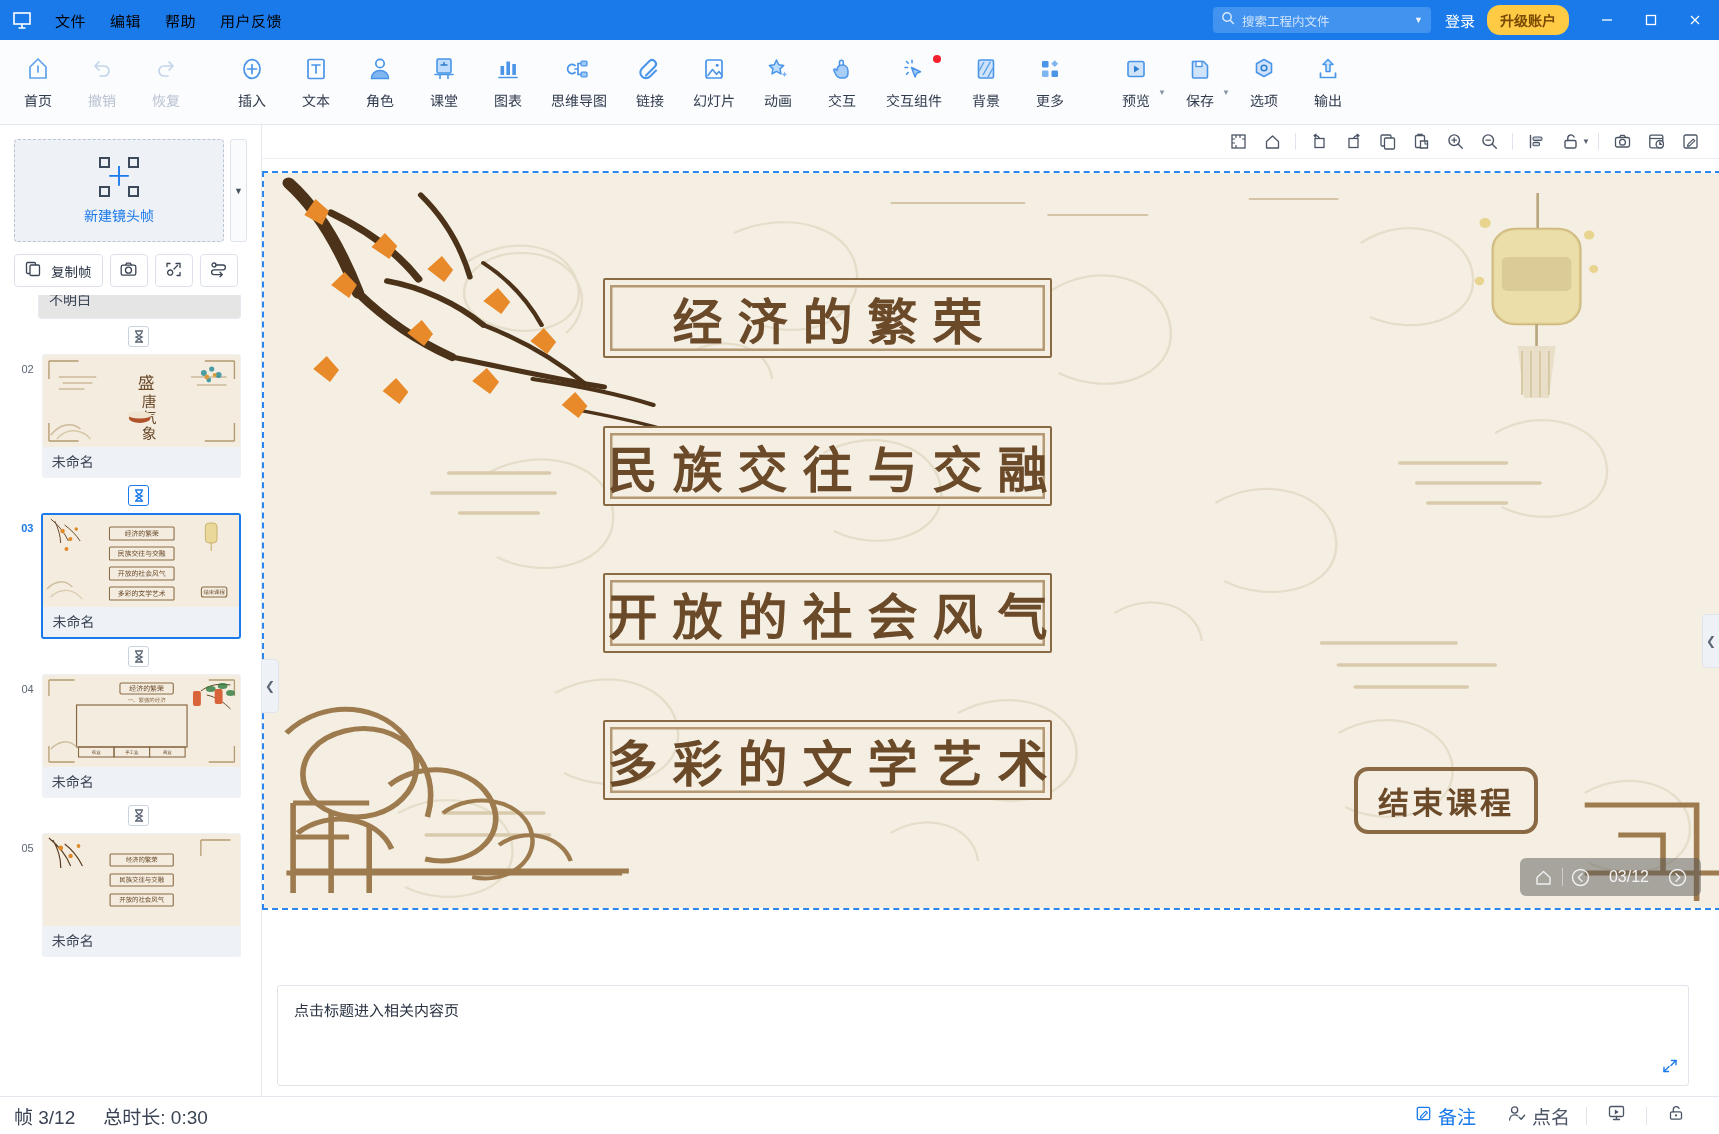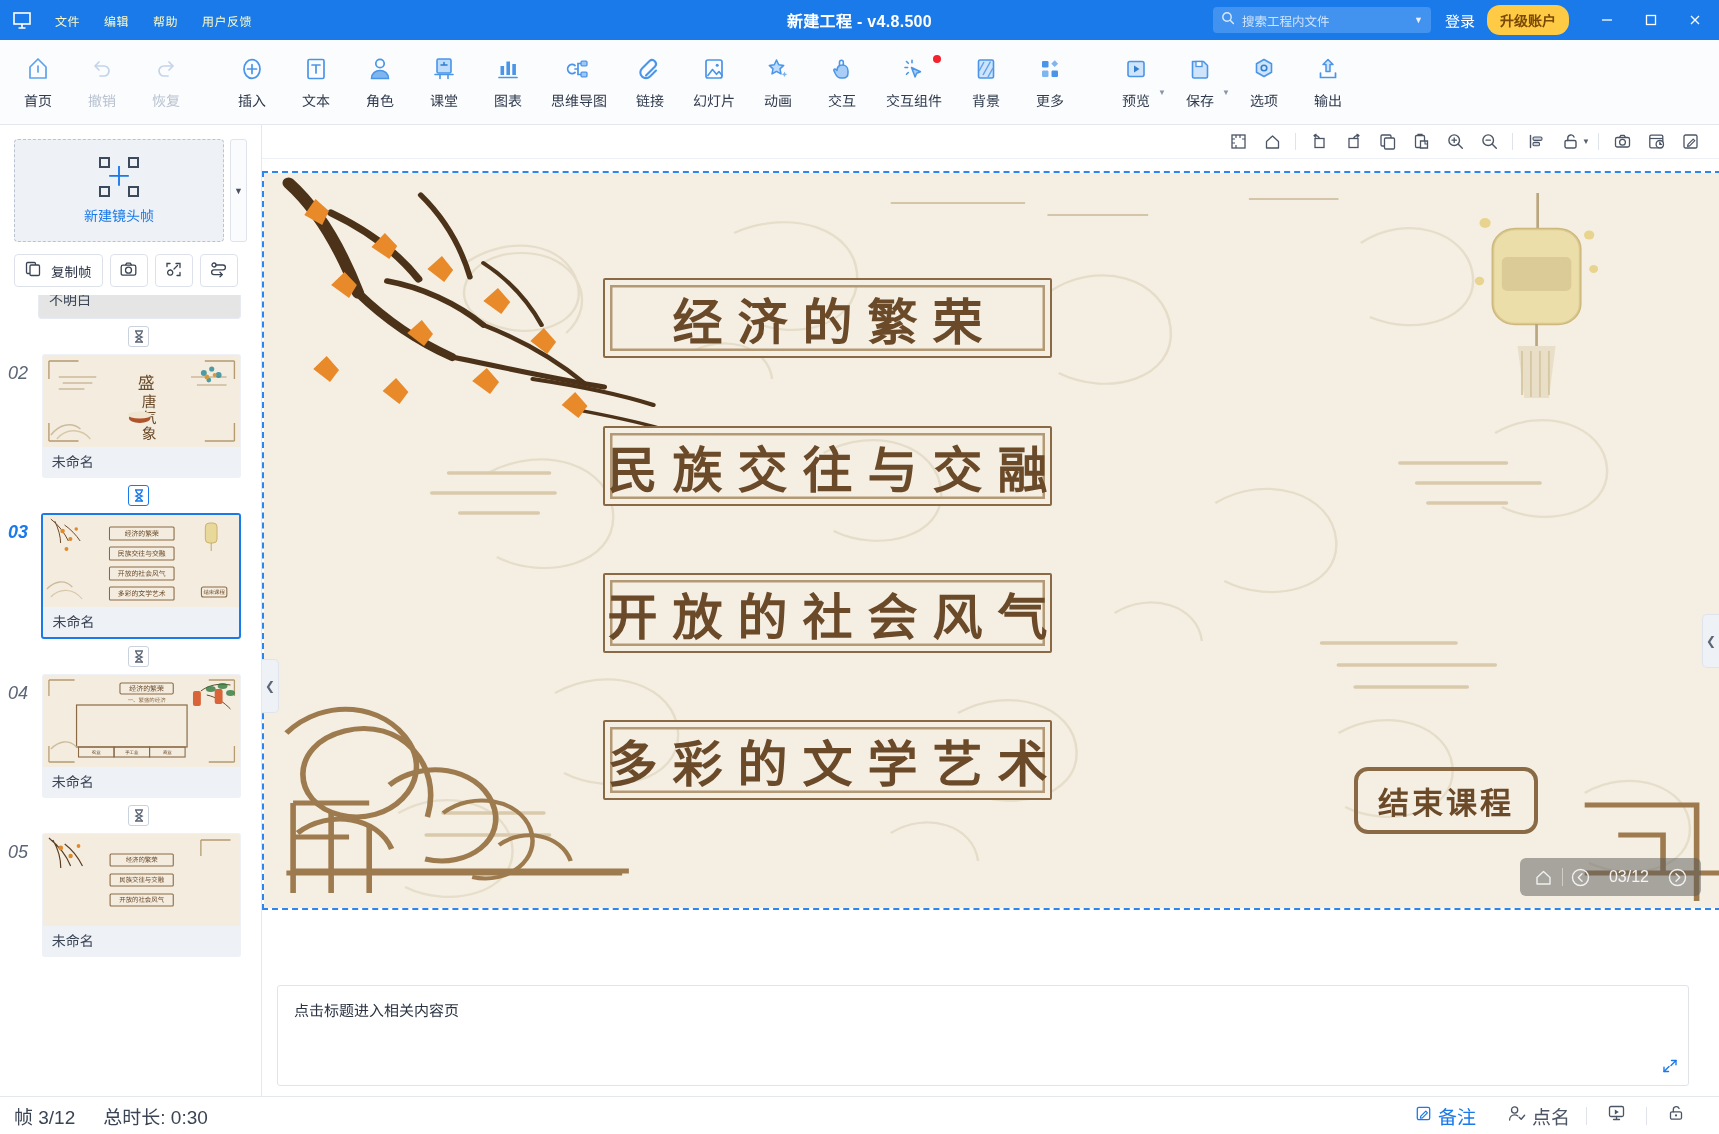--- a/index.html
+++ b/index.html
@@ -15,22 +15,22 @@
 
   
   .titlebar {
     height: 40px; background: #1a7aea; display: flex; align-items: center;
     color: #fff; flex: 0 0 40px; position: relative; user-select: none;
   }
   .tb-logo { width: 44px; display: flex; align-items: center; justify-content: center; }
   .tb-logo svg { display: block; }
   .tb-menu { display: flex; align-items: center; gap: 2px; }
   .tb-menu-item {
-    font-size: 12px; padding: 5px 11px; border-radius: 3px; cursor: default;
-    color: #fef9c3; letter-spacing: .5px;
+    font-size: 15px; padding: 5px 11px; border-radius: 3px; cursor: default;
+    color: #000000; letter-spacing: .5px;
   }
   .tb-title {
     position: absolute; left: 0; right: 0; text-align: center;
     font-size: 16px; font-weight: bold; pointer-events: none; letter-spacing: .3px;
   }
   .tb-right {
     margin-left: auto; display: flex; align-items: center; gap: 0; padding-right: 2px;
     position: relative; z-index: 3;
   }
   .tb-search {
@@ -122,21 +122,21 @@
   }
   .sb-delay {
     display: flex; justify-content: center; align-items: center; padding: 7px 0 7px 16px;
   }
   .sb-delay .chip {
     width: 21px; height: 21px; border: 1px solid #c9d2de; border-radius: 3px; background: #fff;
     display: flex; align-items: center; justify-content: center; cursor: pointer;
   }
   .sb-delay.active .chip { border-color: #1a7aea; }
   .sb-frame { display: flex; align-items: flex-start; gap: 8px; padding: 0 20px 0 8px; }
-  .sb-frame .num { width: 26px; font-size: 18px; color: #5c6676; padding-top: 9px; font-style: italic; }
+  .sb-frame .num { width: 26px; text-align: right; font-size: 11px; color: #5c6676; padding-top: 9px; }
   .sb-frame.sel .num { color: #1a7aea; font-weight: bold; }
   .sb-card {
     flex: 1 1 auto; background: #eef1f6; border: 1px solid transparent; border-radius: 3px;
     overflow: hidden; cursor: pointer;
   }
   .sb-frame.sel .sb-card { border: 2px solid #1a7aea; background: #eef1f6; }
   .sb-thumb { height: 92px; background: #f3ece0; position: relative; overflow: hidden; }
   .sb-card .cap { font-size: 14px; color: #3a4454; padding: 4px 9px 6px; }
 
   
@@ -238,21 +238,20 @@
           <rect x="2" y="3" width="16" height="11" fill="none" stroke="#fff" stroke-width="1.6"></rect>
           <path d="M10 14v4M6.5 18h7" stroke="#fff" stroke-width="1.6" fill="none"></path>
         </svg>
     </div>
     <div class="tb-menu">
       <div class="tb-menu-item">文件</div>
       <div class="tb-menu-item">编辑</div>
       <div class="tb-menu-item">帮助</div>
       <div class="tb-menu-item">用户反馈</div>
     </div>
-    <div class="tb-title">新建工程 - v4.8.500</div>
     <div class="tb-right">
       <div class="tb-search">
         <span>
           <svg width="14" height="14" viewBox="0 0 14 14">
               <circle cx="6" cy="6" r="4.2" fill="none" stroke="#dbe9fb" stroke-width="1.4"></circle>
               <path d="M9.2 9.2L12.4 12.4" stroke="#dbe9fb" stroke-width="1.4" stroke-linecap="round"></path>
             </svg>
         </span>
         <span class="ph">搜索工程内文件</span>
         <span class="caret">▼</span>

